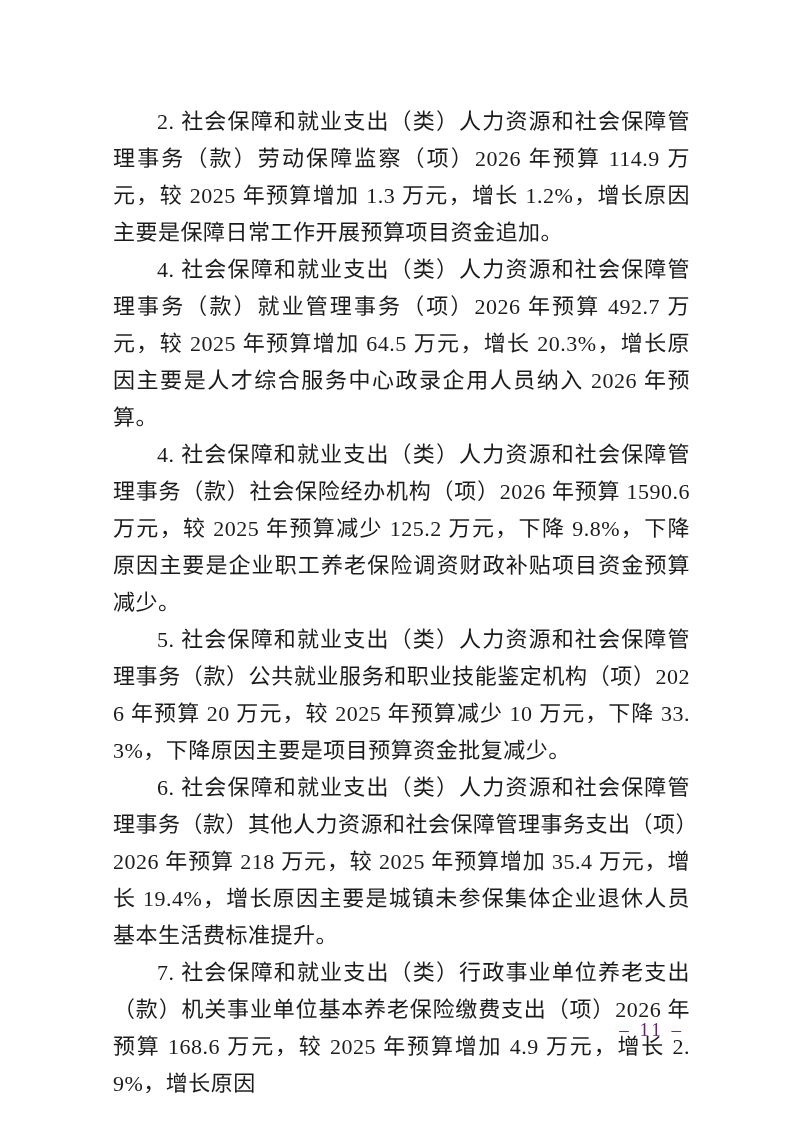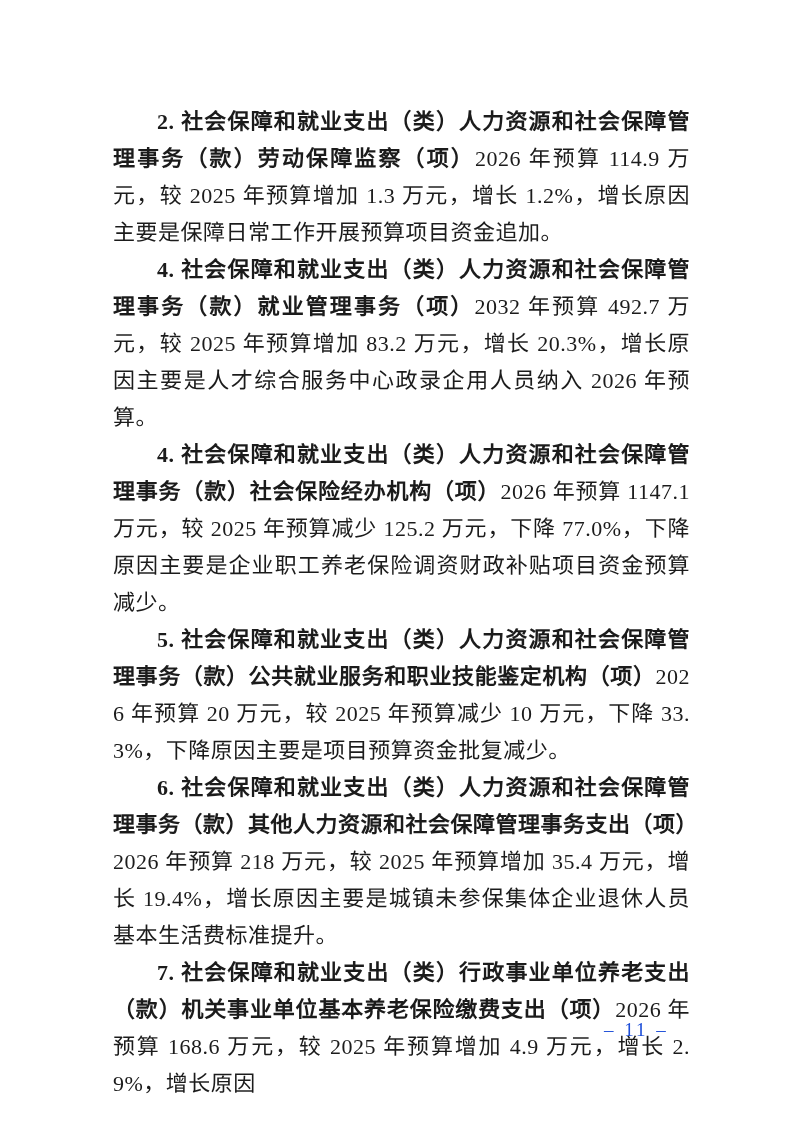--- a/index.html
+++ b/index.html
@@ -26,46 +26,46 @@
   .para {
     margin: 0;
     font-size: 22px;
     line-height: 37px;
     text-align: justify;
     text-indent: 2em;
     letter-spacing: 0.5px;
     word-break: break-all;
   }
   .para .para-heading {
-    font-weight: bold;
+    font-weight: normal;
   }
   .page-number {
     position: absolute;
     top: 1018px;
     left: 604px;
     width: 80px;
     font-size: 19px;
     line-height: 24px;
     letter-spacing: 3px;
-    text-align: left;
-    color: #1d4ed8;
+    text-align: right;
+    color: #701a75;
     white-space: nowrap;
   }
 </style>
 </head>
 <body>
 
 <div class="page">
   <div class="doc-body">
 
     <p class="para"><span class="para-heading">2. 社会保障和就业支出（类）人力资源和社会保障管理事务（款）劳动保障监察（项）</span><span>2026 年预算 114.9 万元，较 2025 年预算增加 1.3 万元，增长 1.2%，增长原因主要是保障日常工作开展预算项目资金追加。</span></p>
 
-    <p class="para"><span class="para-heading">4. 社会保障和就业支出（类）人力资源和社会保障管理事务（款）就业管理事务（项）</span><span>2032 年预算 492.7 万元，较 2025 年预算增加 83.2 万元，增长 20.3%，增长原因主要是人才综合服务中心政录企用人员纳入 2026 年预算。</span></p>
+    <p class="para"><span class="para-heading">4. 社会保障和就业支出（类）人力资源和社会保障管理事务（款）就业管理事务（项）</span><span>2026 年预算 492.7 万元，较 2025 年预算增加 64.5 万元，增长 20.3%，增长原因主要是人才综合服务中心政录企用人员纳入 2026 年预算。</span></p>
 
-    <p class="para"><span class="para-heading">4. 社会保障和就业支出（类）人力资源和社会保障管理事务（款）社会保险经办机构（项）</span><span>2026 年预算 1147.1 万元，较 2025 年预算减少 125.2 万元，下降 77.0%，下降原因主要是企业职工养老保险调资财政补贴项目资金预算减少。</span></p>
+    <p class="para"><span class="para-heading">4. 社会保障和就业支出（类）人力资源和社会保障管理事务（款）社会保险经办机构（项）</span><span>2026 年预算 1590.6 万元，较 2025 年预算减少 125.2 万元，下降 9.8%，下降原因主要是企业职工养老保险调资财政补贴项目资金预算减少。</span></p>
 
     <p class="para"><span class="para-heading">5. 社会保障和就业支出（类）人力资源和社会保障管理事务（款）公共就业服务和职业技能鉴定机构（项）</span><span>2026 年预算 20 万元，较 2025 年预算减少 10 万元，下降 33.3%，下降原因主要是项目预算资金批复减少。</span></p>
 
     <p class="para"><span class="para-heading">6. 社会保障和就业支出（类）人力资源和社会保障管理事务（款）其他人力资源和社会保障管理事务支出（项）</span><span>2026 年预算 218 万元，较 2025 年预算增加 35.4 万元，增长 19.4%，增长原因主要是城镇未参保集体企业退休人员基本生活费标准提升。</span></p>
 
     <p class="para"><span class="para-heading">7. 社会保障和就业支出（类）行政事业单位养老支出（款）机关事业单位基本养老保险缴费支出（项）</span><span>2026 年预算 168.6 万元，较 2025 年预算增加 4.9 万元，增长 2.9%，增长原因</span></p>
 
   </div>
 
   <div class="page-number">– 11 –</div>

